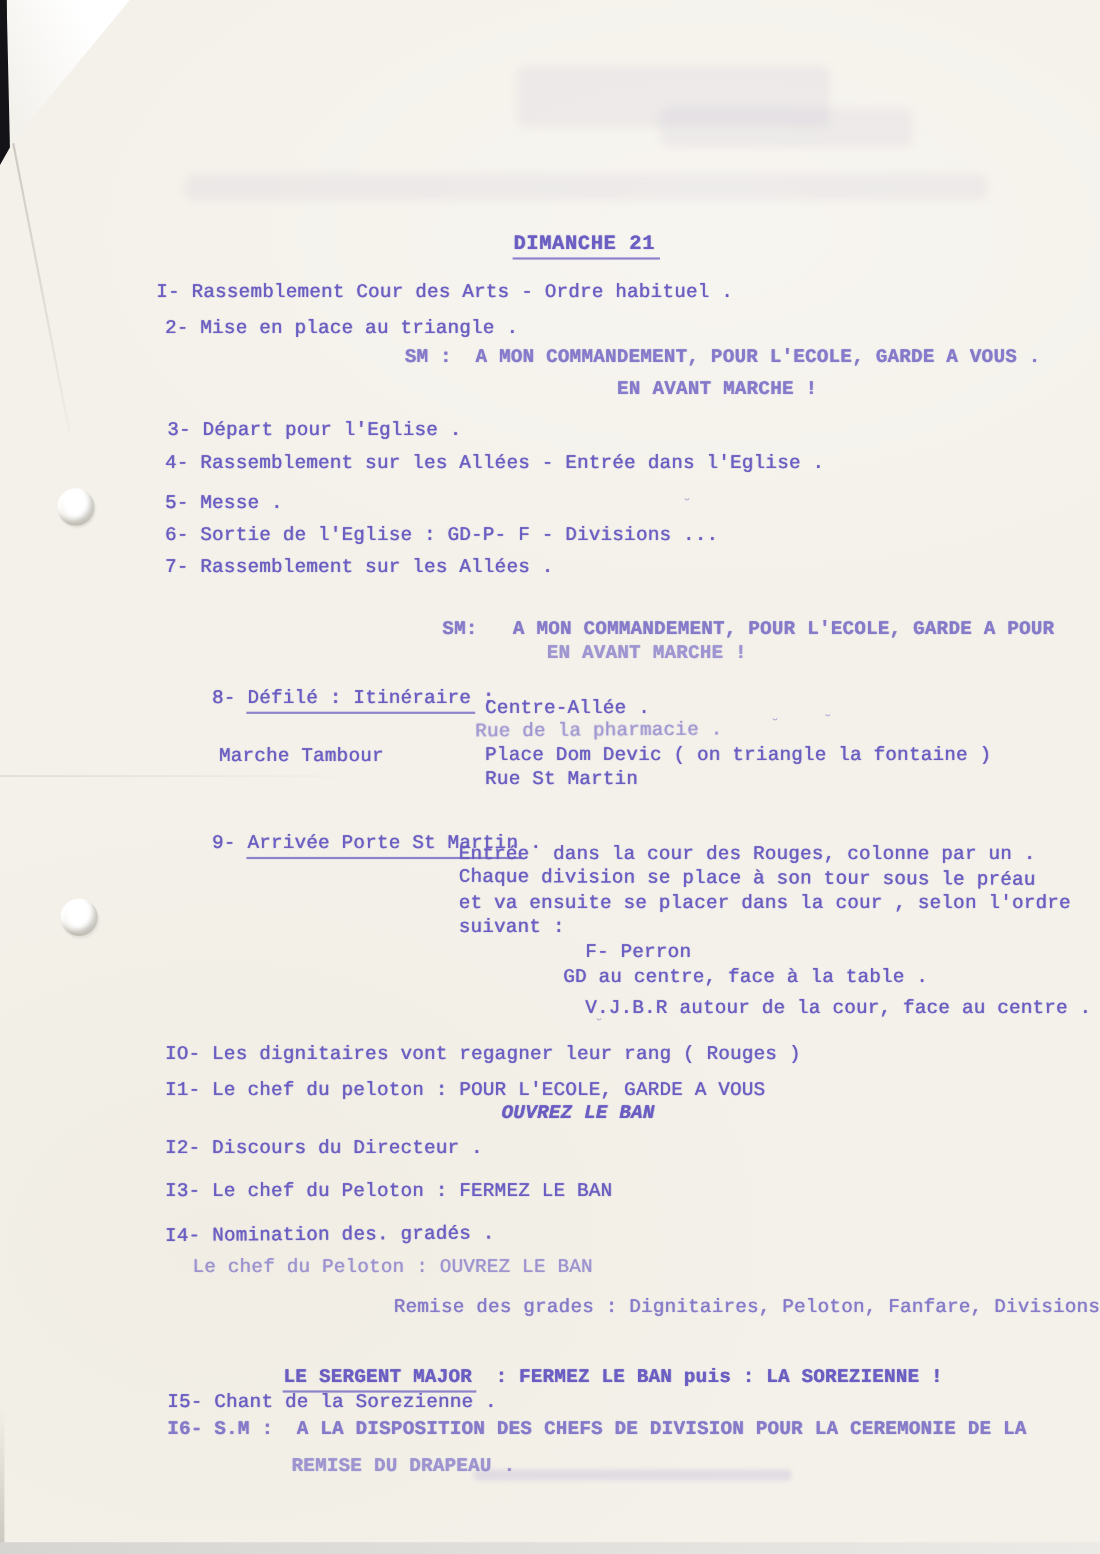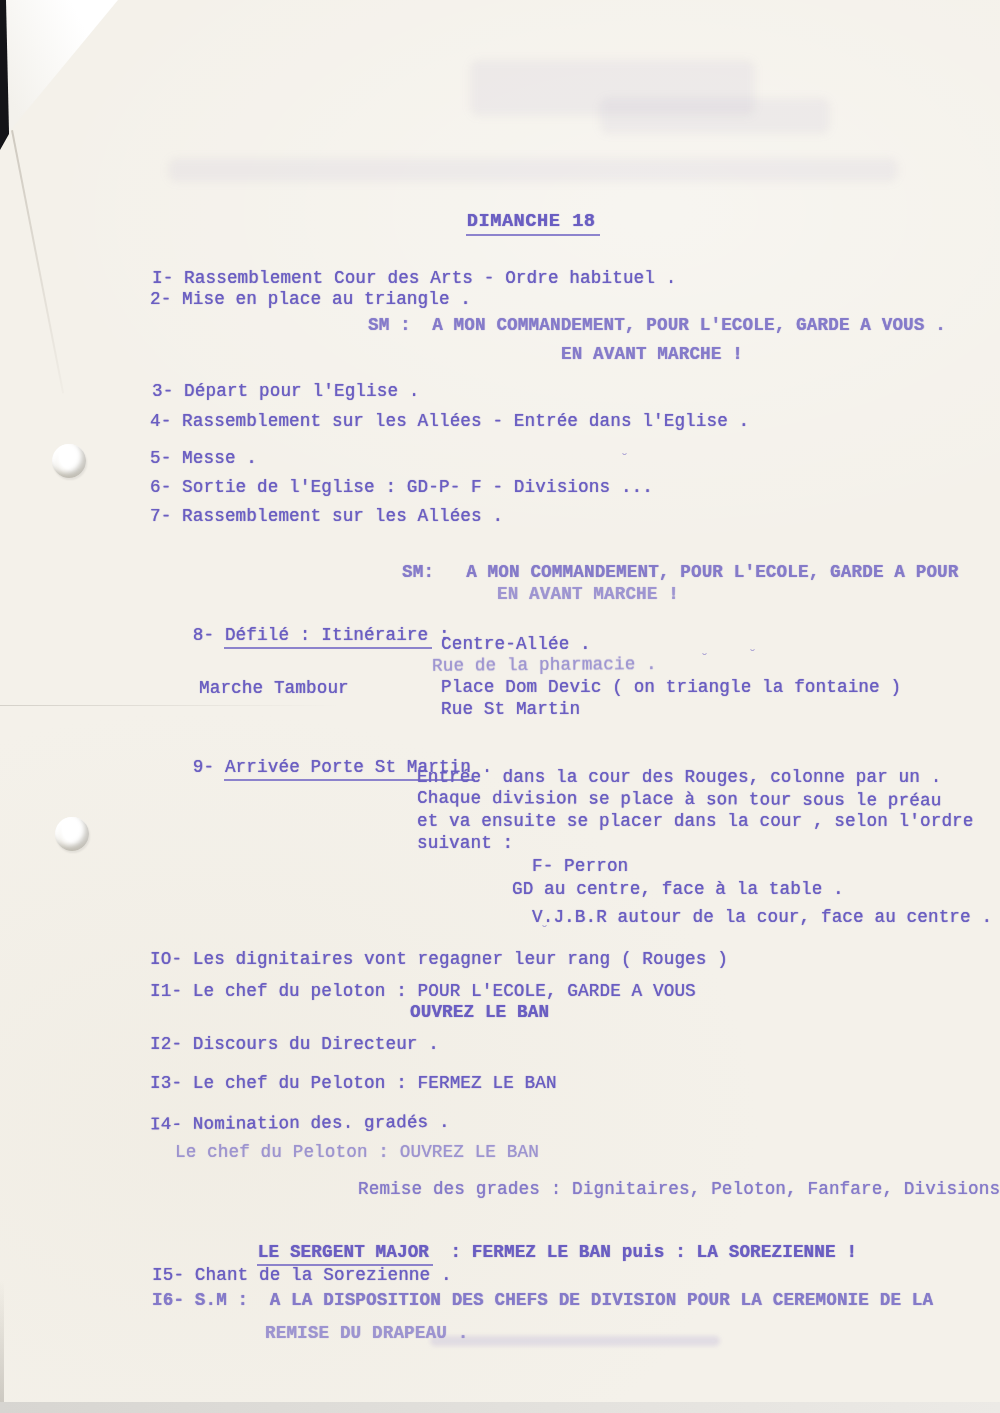--- a/index.html
+++ b/index.html
@@ -82,24 +82,24 @@
 
   <div class="hole" style="left:52px;top:444px;"></div>
   <div class="hole" style="left:55px;top:817px;"></div>
 
   <div class="ghost" style="left:470px;top:60px;width:285px;height:56px;"></div>
   <div class="ghost" style="left:600px;top:98px;width:230px;height:36px;"></div>
   <div class="ghost" style="left:168px;top:158px;width:730px;height:24px;"></div>
   <div class="ghost ink" style="left:430px;top:1336px;width:290px;height:10px;"></div>
 
   <div class="t title" style="left:420px;top:192px;">
-    <span class="ul">DIMANCHE 18</span>
+    <span class="ul">DIMANCHE 21</span>
   </div>
 
-  <div class="t" style="left:152px;top:256px;margin-top:12px;">I- Rassemblement Cour des Arts - Ordre habituel .</div>
+  <div class="t" style="left:142px;top:256px;">I- Rassemblement Cour des Arts - Ordre habituel .</div>
   <div class="t" style="left:150px;top:289px;">2- Mise en place au triangle .</div>
   <div class="t b dim" style="left:368px;top:315px;">SM :  A MON COMMANDEMENT, POUR L'ECOLE, GARDE A VOUS .</div>
   <div class="t b dim" style="left:561px;top:344px;">EN AVANT MARCHE !</div>
   <div class="t" style="left:152px;top:381px;">3- Départ pour l'Eglise .</div>
   <div class="t" style="left:150px;top:411px;font-family:Liberation Mono, monospace;">4- Rassemblement sur les Allées - Entrée dans l'Eglise .</div>
   <div class="t" style="left:150px;top:448px;">5- Messe .</div>
   <div class="t" style="left:150px;top:477px;">6- Sortie de l'Eglise : GD-P- F - Divisions ...</div>
   <div class="t" style="left:150px;top:506px;">7- Rassemblement sur les Allées .</div>
 
   <div class="t b dim" style="left:402px;top:562px;">SM:   A MON COMMANDEMENT, POUR L'ECOLE, GARDE A POUR</div>
@@ -122,21 +122,21 @@
   <div class="t r2" style="left:417px;top:789px;">Chaque division se place à son tour sous le préau</div>
   <div class="t" style="left:417px;top:811px;">et va ensuite se placer dans la cour , selon l'ordre</div>
   <div class="t" style="left:417px;top:833px;">suivant :</div>
 
   <div class="t" style="left:532px;top:856px;">F- Perron</div>
   <div class="t" style="left:512px;top:879px;">GD au centre, face à la table .</div>
   <div class="t" style="left:532px;top:907px;">V.J.B.R autour de la cour, face au centre .</div>
 
   <div class="t" style="left:150px;top:949px;">IO- Les dignitaires vont regagner leur rang ( Rouges )</div>
   <div class="t" style="left:150px;top:981px;">I1- Le chef du peloton : POUR L'ECOLE, GARDE A VOUS</div>
-  <div class="t b" style="left:410px;top:1002px;">OUVREZ LE BAN</div>
+  <div class="t b" style="left:456px;top:1002px;font-style:italic;">OUVREZ LE BAN</div>
   <div class="t" style="left:150px;top:1034px;">I2- Discours du Directeur .</div>
   <div class="t" style="left:150px;top:1073px;">I3- Le chef du Peloton : FERMEZ LE BAN</div>
   <div class="t r1" style="left:150px;top:1113px;">I4- Nomination des. gradés .</div>
   <div class="t faded" style="left:175px;top:1142px;">Le chef du Peloton : OUVREZ LE BAN</div>
 
   <div class="t dim" style="left:358px;top:1179px;">Remise des grades : Dignitaires, Peloton, Fanfare, Divisions</div>
 
   <div class="t b" style="left:215px;top:1222px;">
     <span class="ul">LE SERGENT MAJOR</span><span>  : FERMEZ LE BAN puis : LA SOREZIENNE !</span>
   </div>

